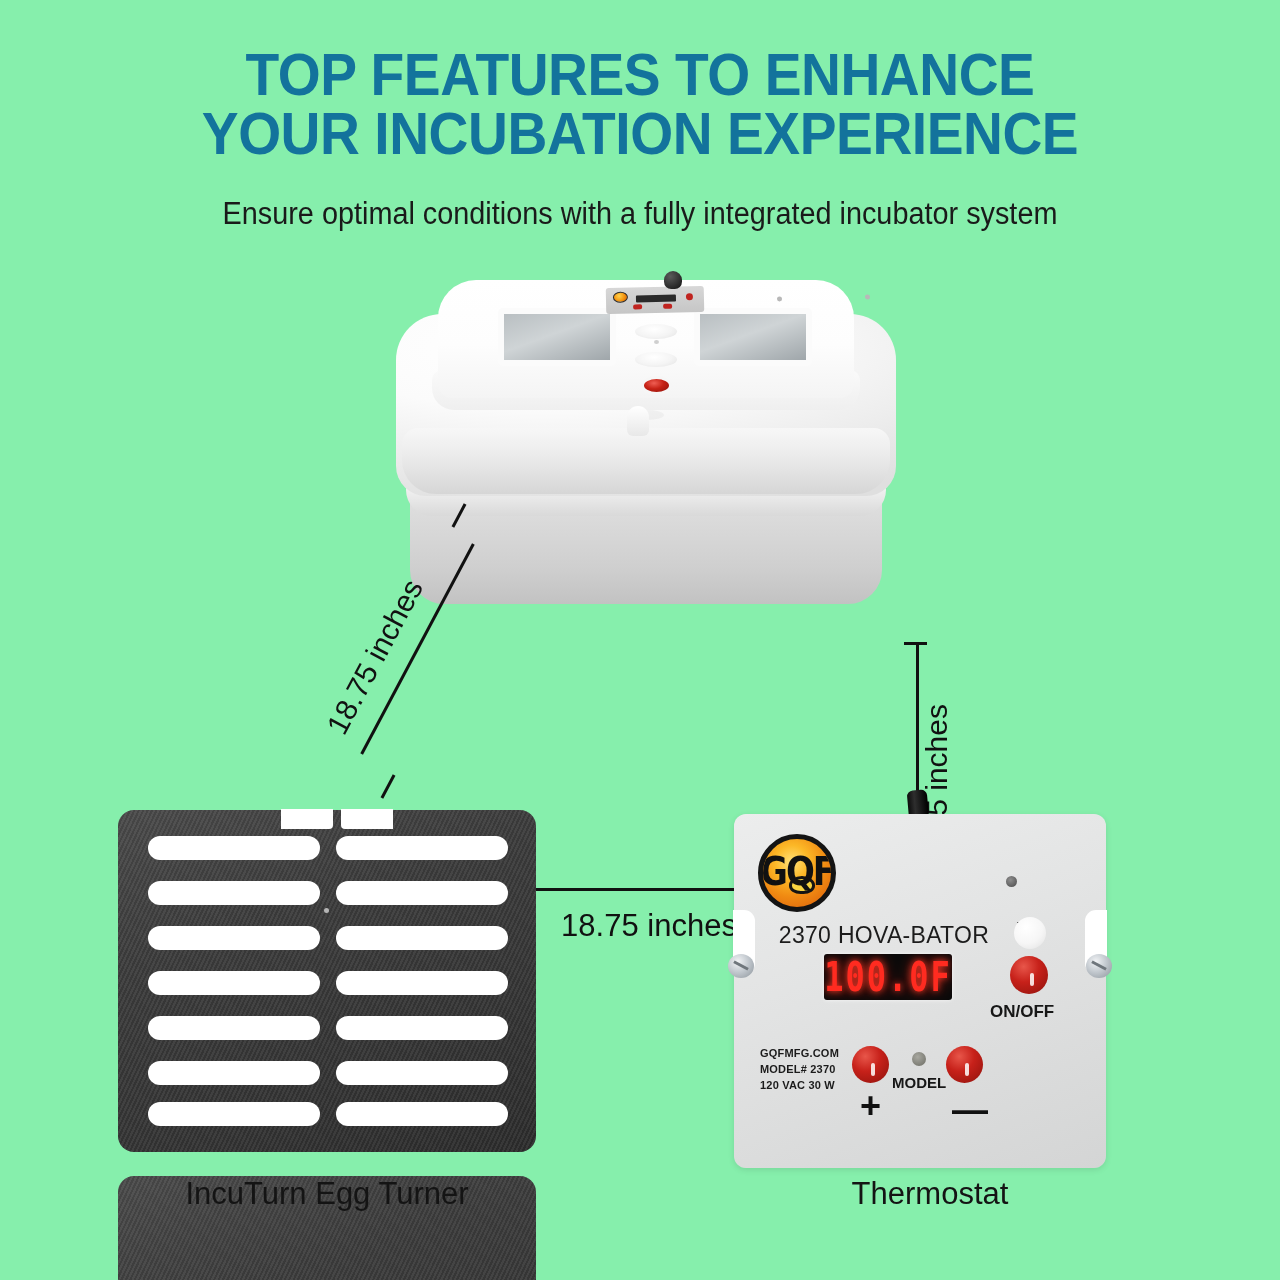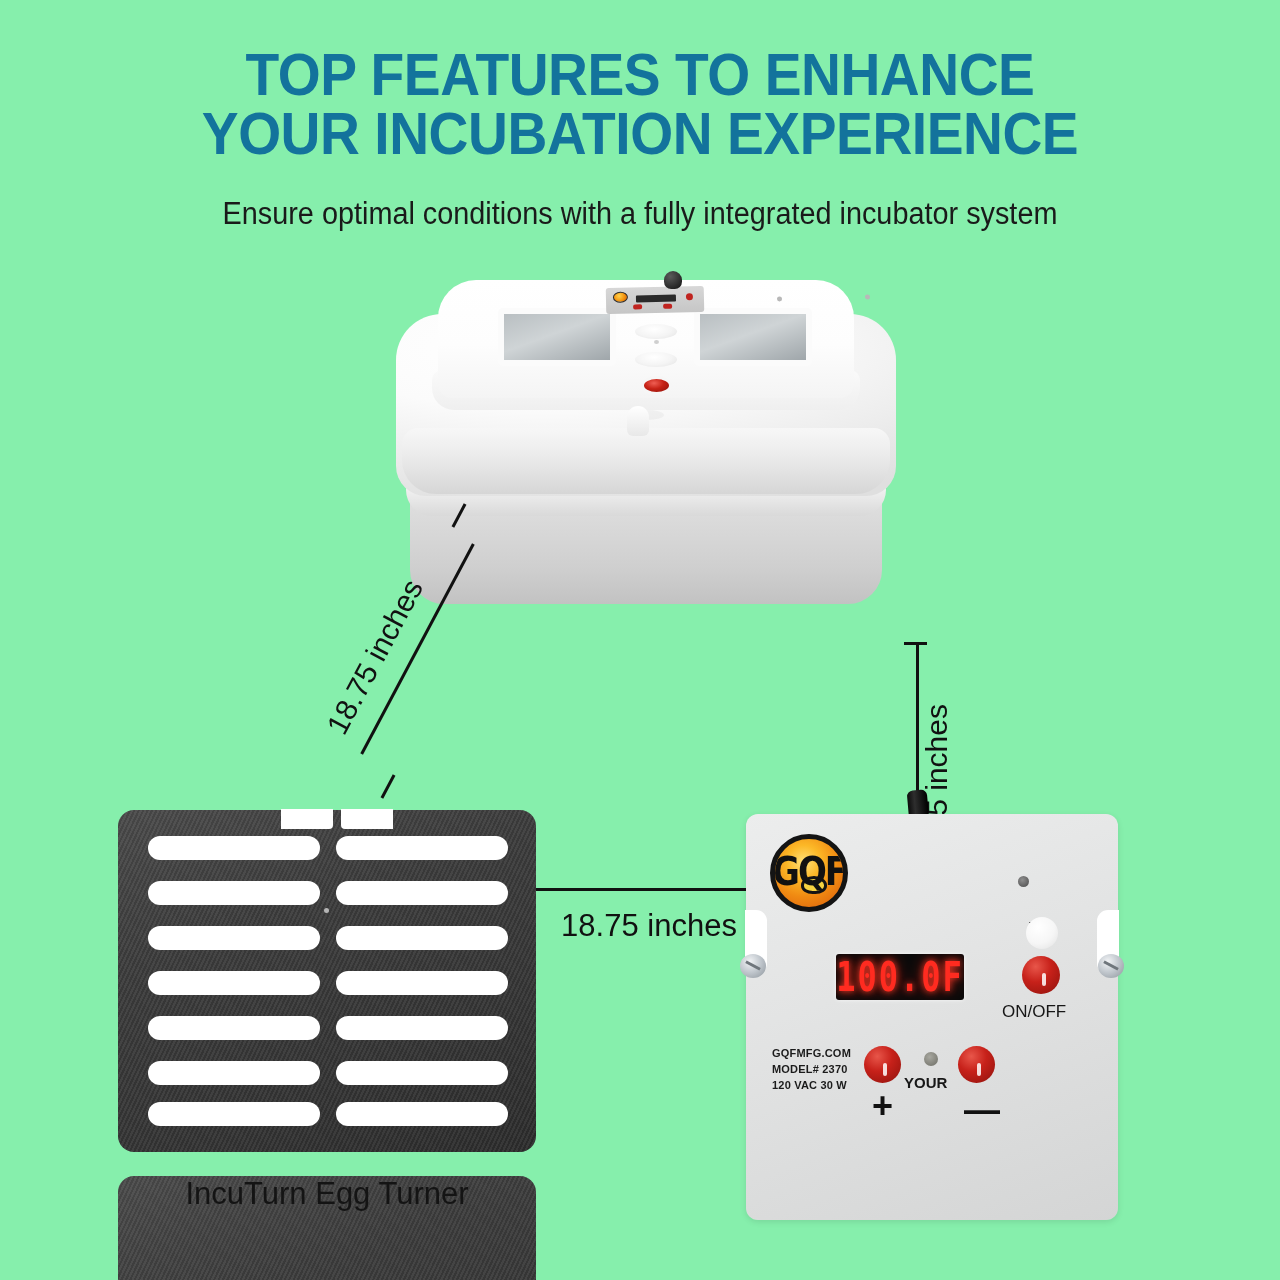--- a/index.html
+++ b/index.html
@@ -233,22 +233,22 @@
     border-radius: 6px;
     transform: rotate(-5deg);
   }
   .cord-grommet {
     position: absolute; left: 160px; top: 48px;
     width: 62px; height: 34px;
     border-radius: 50% 50% 45% 45%;
     background: radial-gradient(ellipse at 40% 30%, #3a3a3a 0%, #141414 55%, #000 100%);
   }
   .panel {
-    position: absolute; left: 16px; top: 12px;
-    width: 372px; height: 406px;
+    position: absolute; left: 4px; top: 12px;
+    width: 372px; height: 354px;
     background: linear-gradient(160deg,#eceded 0%,#e3e4e4 40%,#d4d5d5 100%);
     border-radius: 12px;
     box-shadow: 0 2px 6px rgba(0,0,0,0.10);
   }
   .panel-notch {
     position: absolute; width: 22px; height: 64px;
     background: #ffffff;
   }
   .panel-notch.left  { left: -1px; top: 96px; border-radius: 0 11px 11px 0; }
   .panel-notch.right { right: -1px; top: 96px; border-radius: 11px 0 0 11px; }
@@ -334,21 +334,21 @@
     width: 11px; height: 11px; border-radius: 50%;
     background: radial-gradient(circle at 40% 35%, #8e8e8e, #4a4a4a);
   }
   .heat-led {
     position: absolute; left: 178px; top: 238px;
     width: 14px; height: 14px; border-radius: 50%;
     background: radial-gradient(circle at 40% 35%, #a8a8a0, #6c6c64);
   }
   .lbl-onoff {
     position: absolute; left: 256px; top: 188px;
-    font-size: 17px; font-weight: normal; color: #171717;
+    font-size: 17px; font-weight: bold; color: #171717;
   }
   .lbl-heat {
     position: absolute; left: 158px; top: 260px;
     font-size: 15px; font-weight: bold; color: #171717;
   }
   .sym-plus, .sym-minus {
     position: absolute; color: #111; font-weight: bold;
   }
   .sym-plus { left: 126px; top: 274px; font-size: 36px; line-height: 1; }
   .sym-minus { left: 218px; top: 278px; font-size: 36px; line-height: 1; }
@@ -469,39 +469,41 @@
         <div class="panel-notch left"></div>
         <div class="panel-notch right"></div>
         <div class="panel-screw sl"></div>
         <div class="panel-screw sr"></div>
 
         <div class="gqf-logo">
           <span class="gqf-chick"></span>
           <span class="gqf-text">GQF</span>
         </div>
 
+        <div class="panel-title">2370 HOVA-BATOR</div>
         <div class="panel-tm">TM</div>
 
         <div class="small-hole"></div>
         <div class="white-plug"></div>
 
         <div class="display">
           <span class="display-text">100.0F</span>
         </div>
 
         <div class="btn-red btn-onoff"></div>
         <div class="lbl-onoff">ON/OFF</div>
 
         <div class="btn-red btn-plus"></div>
         <div class="btn-red btn-minus"></div>
         <div class="heat-led"></div>
-        <div class="lbl-heat">YOUR</div>
+        <div class="lbl-heat">MODEL</div>
         <div class="sym-plus">+</div>
         <div class="sym-minus">—</div>
 
         <div class="fine-print" style="white-space: pre-line;">GQFMFG.COM
 MODEL# 2370
 120 VAC 30 W</div>
       </div>
     </div>
+    <div class="caption thermo">Thermostat</div>
 
   </div>
 </div>
 
 </body></html>

